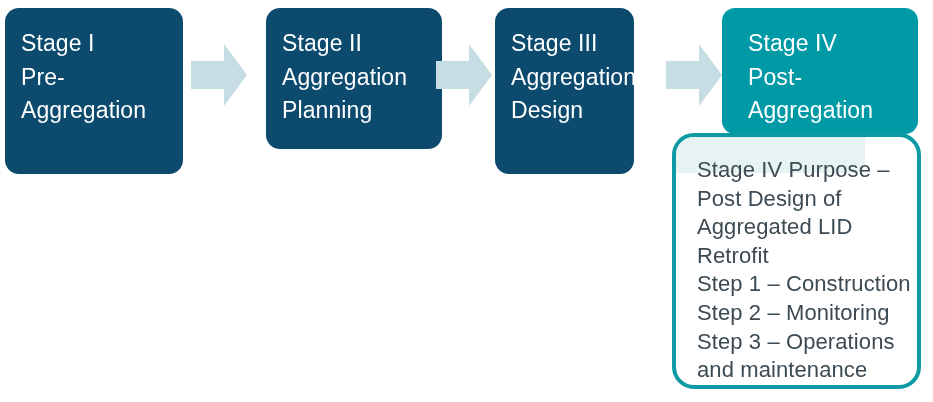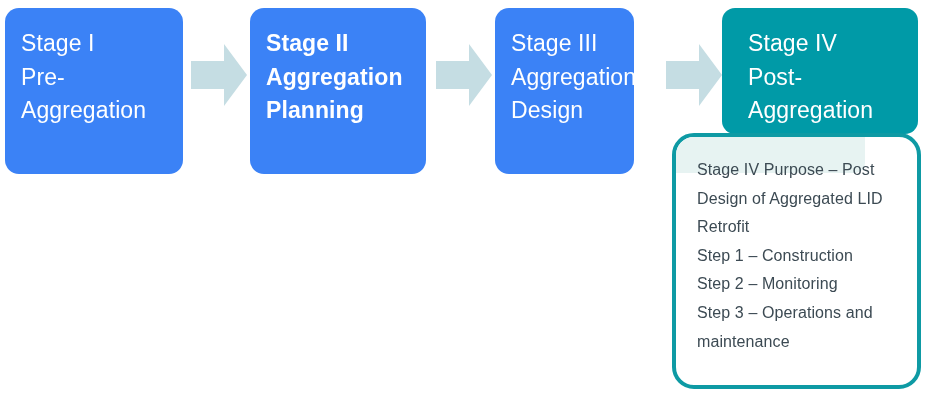--- a/index.html
+++ b/index.html
@@ -17,37 +17,37 @@
     height: 402px;
     background: #ffffff;
     overflow: hidden;
   }
 
   
   .stage-box {
     position: absolute;
     box-sizing: border-box;
     border-radius: 14px;
-    background: #3b82f6;
+    background: #0c4a6e;
     color: #ffffff;
     font-size: 23px;
     line-height: 33.5px;
     font-weight: 400;
     letter-spacing: 0.1px;
     padding: 19px 0 0 16px;
     white-space: pre-line;
     overflow: hidden;
   }
   .stage-box.accent {
     background: #009aa7;
     border-radius: 13px;
   }
 
   #stage-box-1 { left: 5px;   top: 8px; width: 178px; height: 166px; }
-  #stage-box-2 { left: 250px; top: 8px; width: 176px; height: 166px; font-weight: bold; }
+  #stage-box-2 { left: 266px; top: 8px; width: 176px; height: 141px; }
   #stage-box-3 { left: 495px; top: 8px; width: 139px; height: 166px; }
   #stage-box-4 { left: 722px; top: 8px; width: 196px; height: 126px; padding-left: 26px; }
 
   
   .connector-arrow {
     position: absolute;
     top: 44px;
     width: 56px;
     height: 62px;
   }
@@ -78,21 +78,21 @@
     background: #e7f3f2;
     border-bottom-right-radius: 10px;
     pointer-events: none;
   }
   #callout-text {
     position: absolute;
     left: 21px;
     top: 19px;
     right: 6px;
     color: #3c4a53;
-    font-size: 16px;
+    font-size: 22px;
     line-height: 28.6px;
     letter-spacing: 0.1px;
     white-space: pre-line;
   }
 </style>
 </head>
 <body>
 
 <div id="canvas">
 

